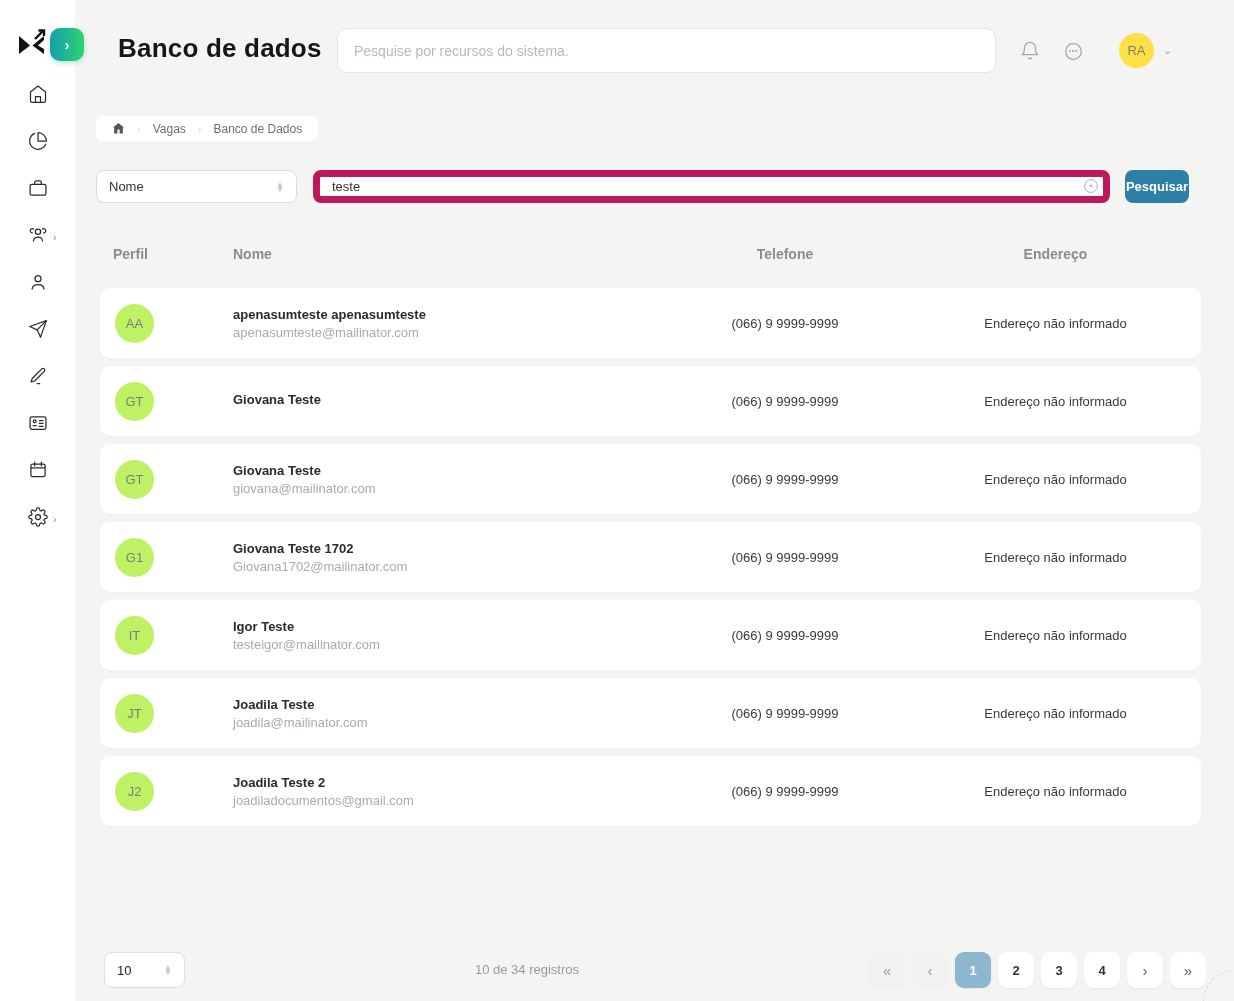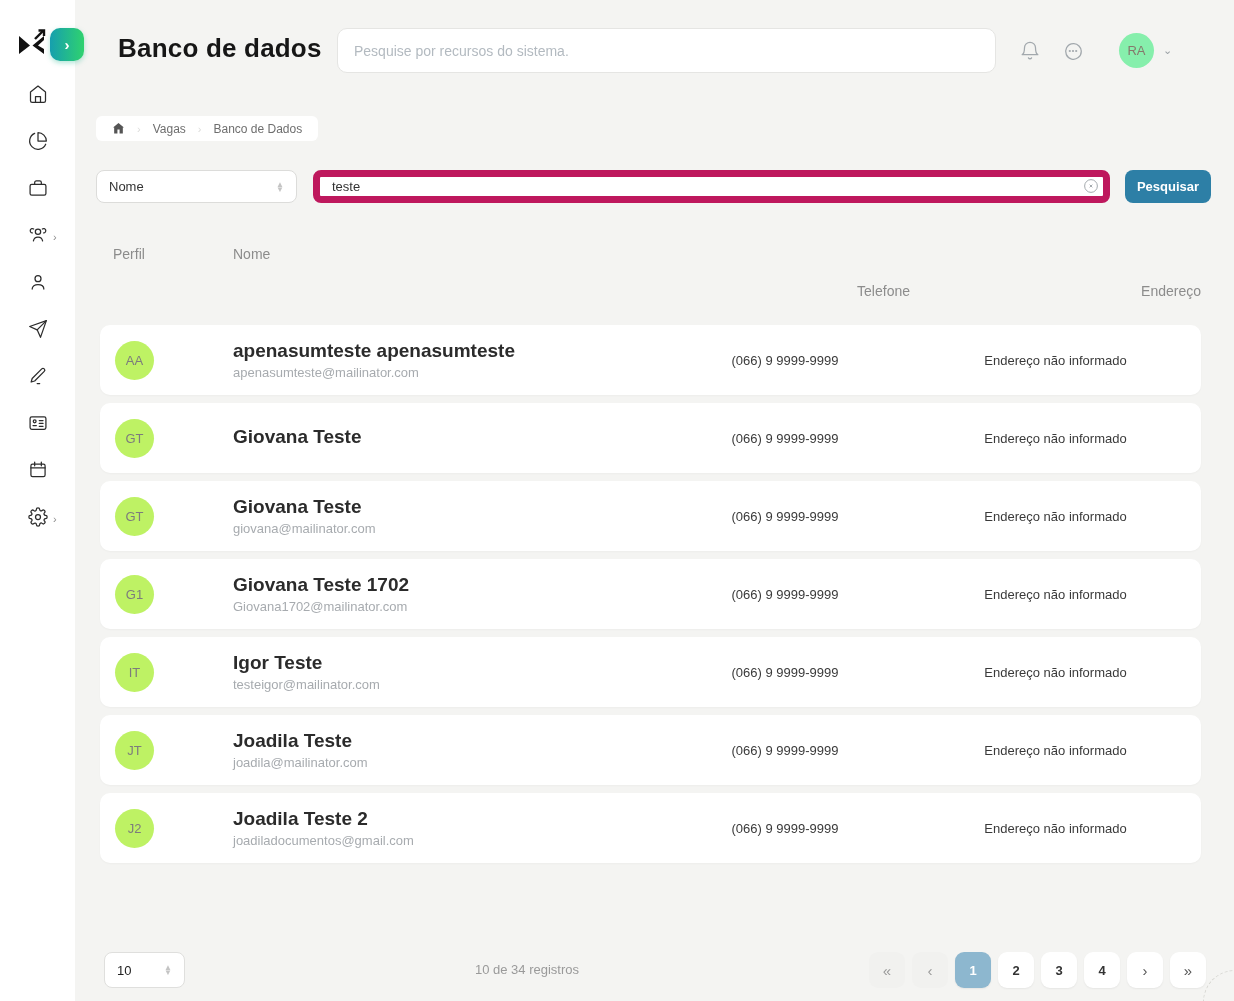--- a/index.html
+++ b/index.html
@@ -48,21 +48,21 @@
     background:#fff; border:1px solid #e5e5e3; border-radius:10px;
     font-size:14px; color:#b91c1c; padding:0 16px; outline:none;
   }
   .global-search::placeholder { color:#b3bac0; }
   .hdr-icon { position:absolute; top:40px; width:22px; height:22px; cursor:pointer; }
   .hdr-icon svg { width:22px; height:22px; stroke:#a2a8ad; fill:none; stroke-width:1.4; stroke-linecap:round; stroke-linejoin:round; }
   .hdr-bell { left:1019px; }
   .hdr-chat { left:1062px; }
   .avatar {
     position:absolute; left:1119px; top:33px; width:35px; height:35px;
-    border-radius:50%; background:#86efac;
+    border-radius:50%; background:#fde047;
     display:flex; align-items:center; justify-content:center;
     font-size:13px; font-weight:500; color:#85796c; cursor:pointer;
   }
   .avatar-caret { position:absolute; left:1163px; top:44px; font-size:11px; color:#9aa0a5; cursor:pointer; }
 
   
   .breadcrumb {
     position:absolute; left:96px; top:116px; height:25px;
     background:#fff; border-radius:6px; display:inline-flex; align-items:center;
     padding:0 16px; font-size:12px; color:#6e6e6e; gap:12px;
@@ -82,46 +82,46 @@
   .filter-input {
     position:absolute; left:313px; top:170px; width:797px; height:33px;
     background:#fff; border:7px solid #be185d; border-radius:8px;
     font-size:13px; color:#333; padding:0 36px 0 12px; outline:none;
   }
   .clear-btn {
     position:absolute; left:1082px; top:177px; width:18px; height:18px; cursor:pointer;
   }
   .clear-btn svg { width:18px; height:18px; stroke:#9aa0a5; fill:none; stroke-width:1.2; }
   .search-btn {
-    position:absolute; left:1125px; top:170px; width:86px; height:33px;
+    position:absolute; left:1125px; top:170px; width:64px; height:33px;
     background:#2d7fa6; color:#fff; border:none; border-radius:8px;
     font-size:13px; font-weight:bold; cursor:pointer; font-family:inherit;
   }
 
   
   .table { position:absolute; left:100px; top:246px; width:1101px; }
   .thead {
     display:grid; grid-template-columns:133px 427px 250px 1fr;
-    font-size:14px; font-weight:normal; color:#8c8c8c; padding:0 0 26px 0;
+    font-size:14px; font-weight:bold; color:#8c8c8c; padding:0 0 26px 0;
   }
   .thead .h-perfil { padding-left:13px; }
-  .thead .h-phone, .thead .h-addr { text-align:right;margin-top:37px; }
+  .thead .h-phone, .thead .h-addr { text-align:center; }
   .row-card {
     display:grid; grid-template-columns:133px 427px 250px 1fr;
     align-items:center;
     background:#fff; border-radius:10px; height:70px; margin-bottom:8px;
     box-shadow:0 1px 2px rgba(0,0,0,.03);
     cursor:pointer;
   }
   .row-avatar {
     width:39px; height:39px; border-radius:50%; background:#bef264;
     display:flex; align-items:center; justify-content:center;
     font-size:13px; color:#7c7c7c; margin-left:15px;
   }
-  .row-name { font-size:19px; font-weight:bold; color:#2b2b2b; margin-bottom:3px; }
+  .row-name { font-size:13px; font-weight:bold; color:#2b2b2b; margin-bottom:3px; }
   .row-email { font-size:13px; color:#a7abaf; }
   .row-phone { font-size:13px; color:#3a3a3a; text-align:center; }
   .row-addr { font-size:13px; color:#3a3a3a; text-align:center; }
 
   
   .pagesize {
     position:absolute; left:104px; top:952px; width:81px; height:36px;
     background:#fff; border:1px solid #dfdfdd; border-radius:8px;
     display:flex; align-items:center; padding:0 12px; font-size:13px; color:#222;
     cursor:pointer;

